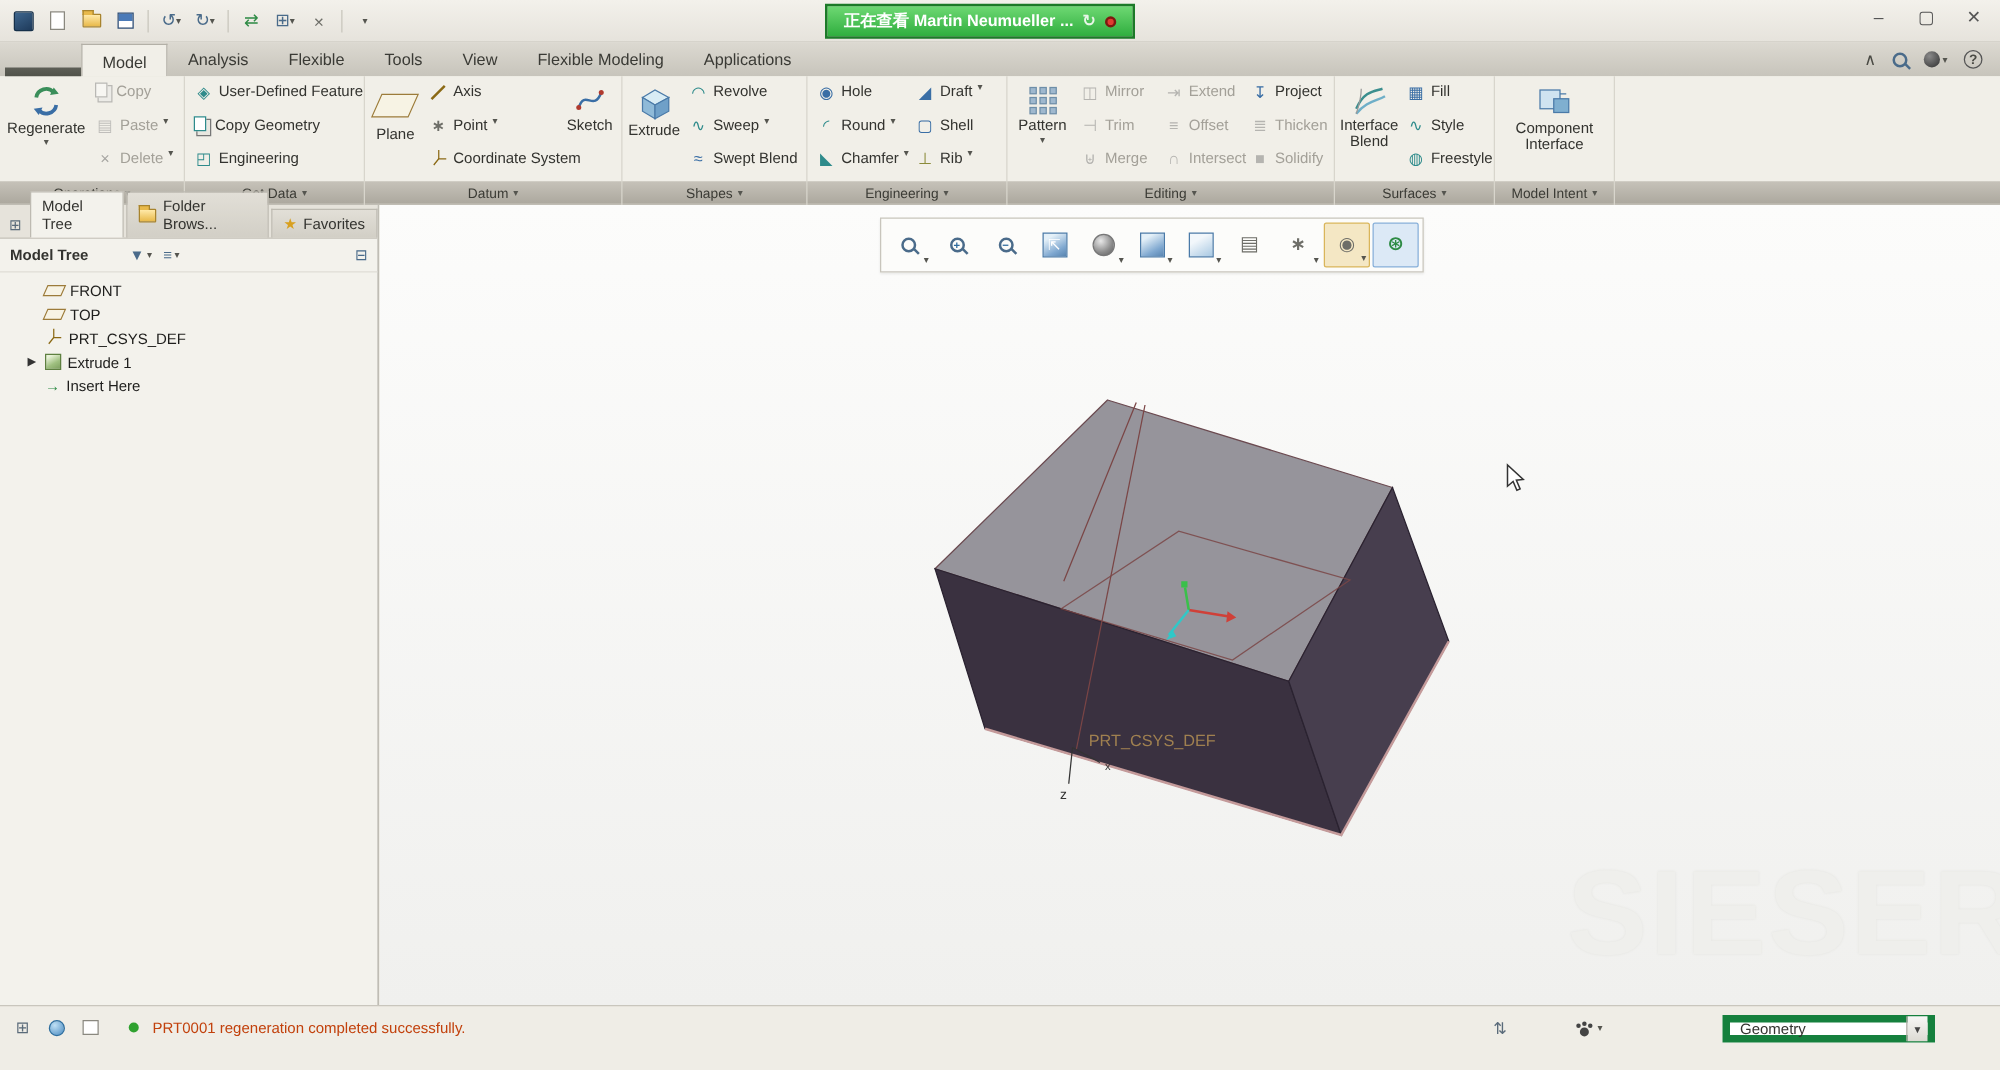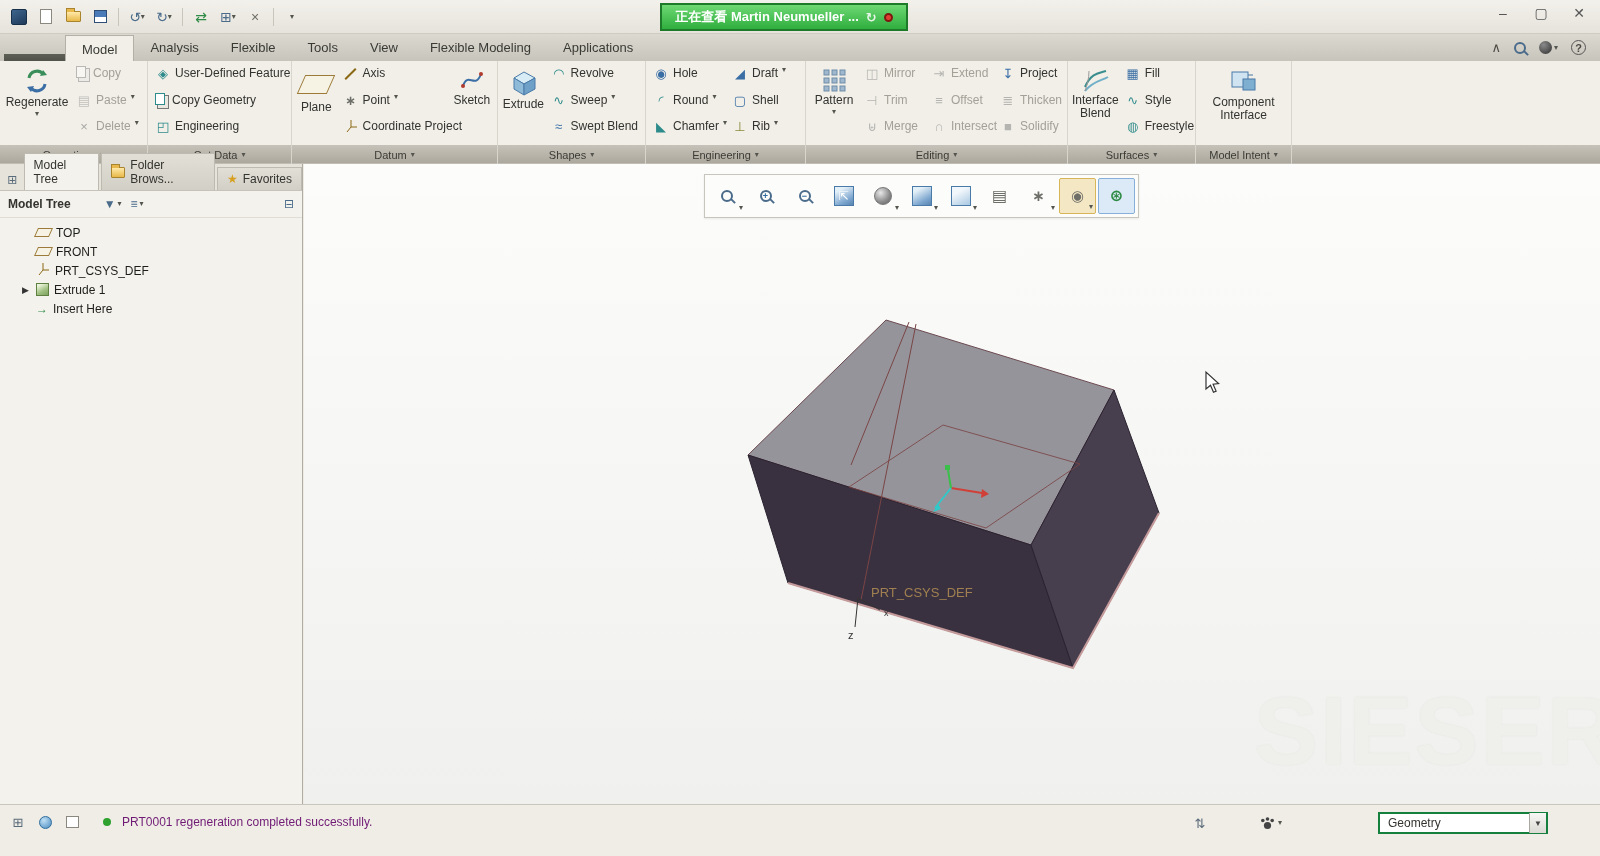--- a/index.html
+++ b/index.html
@@ -90,23 +90,23 @@
   .gsphere{width:18px;height:18px;border-radius:50%;background:radial-gradient(circle at 35% 30%,#E8E8E8,#8A8A8A 60%,#5E5E5E);border:1px solid #777;}
   .watermark{position:absolute;right:-18px;bottom:18px;font-size:96px;font-weight:bold;letter-spacing:2px;
     color:#EFEFEC;text-shadow:0 0 2px #E2E2DE;user-select:none;}
 
   
   .statusbar{position:absolute;left:0;bottom:0;right:0;height:52px;background:#EFEDE6;border-top:1px solid #C9C6BD;}
   .sbrow{height:34px;display:flex;align-items:center;padding:0 8px;gap:7px;}
   .sic{width:20px;height:20px;display:flex;align-items:center;justify-content:center;color:#5A6B7A;font-size:13px;}
   .globe{width:13px;height:13px;border-radius:50%;background:radial-gradient(circle at 35% 30%,#BFE0F5,#4A8AC0);border:1px solid #2E6E9E;}
   .dot{width:8px;height:8px;border-radius:50%;background:#2FA12F;margin:0 4px 0 14px;flex:none;}
-  .msg{color:#701a75;}
+  .msg{color:#c2410c;}
   .sbright{position:absolute;right:52px;top:7px;display:flex;align-items:center;}
-  .filter{width:170px;height:22px;background:#fff;border:2px solid #15803d;display:flex;align-items:center;justify-content:space-between;padding-left:8px;}
+  .filter{width:170px;height:22px;background:#fff;border:6px solid #15803d;display:flex;align-items:center;justify-content:space-between;padding-left:8px;}
   .filter .dd{width:17px;height:20px;background:linear-gradient(#F7F7F5,#DCDAD3);border-left:1px solid #AAA79F;display:flex;align-items:center;justify-content:center;font-size:8px;color:#444;}
 </style>
 </head>
 <body>
 
 <div class="app">
 
   <div class="titlebar">
     <div class="qat">
       <span class="qbtn">
@@ -257,21 +257,21 @@
               </div>
             <div class="sbtn">
                 <span class="i16 gry" style="font-weight:bold">∗</span>
                 <span>Point</span>
                 <span class="caret">▾</span>
               </div>
             <div class="sbtn">
                 <span class="i16"><svg width="14" height="14">
                     <path d="M7 8 L13 8 M7 8 L3 13 M7 8 L7 1" stroke="#8B6914" fill="none"></path>
                   </svg></span>
-                <span>Coordinate Project</span>
+                <span>Coordinate System</span>
               </div>
           </div>
           <div class="bigbtn" style="width:46px">
             <svg width="26" height="26">
                 <path d="M4 19 C9 4, 16 23, 22 7" stroke="#3A6EA5" stroke-width="2" fill="none"></path>
                 <circle cx="4" cy="19" r="2" fill="#B03A2E"></circle>
                 <circle cx="22" cy="7" r="2" fill="#B03A2E"></circle>
               </svg>
             <span class="blabel">Sketch</span>
           </div>
@@ -499,25 +499,25 @@
           <span>≡</span>
           <span class="caret">▾</span>
         </span>
       <span class="hic" style="margin-left:auto">
           <span>⊟</span>
         </span>
     </div>
     <div class="tree">
       <div class="trow">
           <span class="pgram"></span>
-          <span>TOP</span>
+          <span>FRONT</span>
         </div>
       <div class="trow">
           <span class="pgram"></span>
-          <span>FRONT</span>
+          <span>TOP</span>
         </div>
       <div class="trow">
           <span><svg width="14" height="14">
               <path d="M7 8 L13 8 M7 8 L3 13 M7 8 L7 1" stroke="#8B6914" fill="none"></path>
             </svg></span>
           <span>PRT_CSYS_DEF</span>
         </div>
       <div class="trow haspre">
           <span class="exparrow">▶</span>
           <span class="cube" style="background:linear-gradient(150deg,#E8F2D8 15%,#9FC080 60%,#7EA060);border-color:#5E8040"></span>

